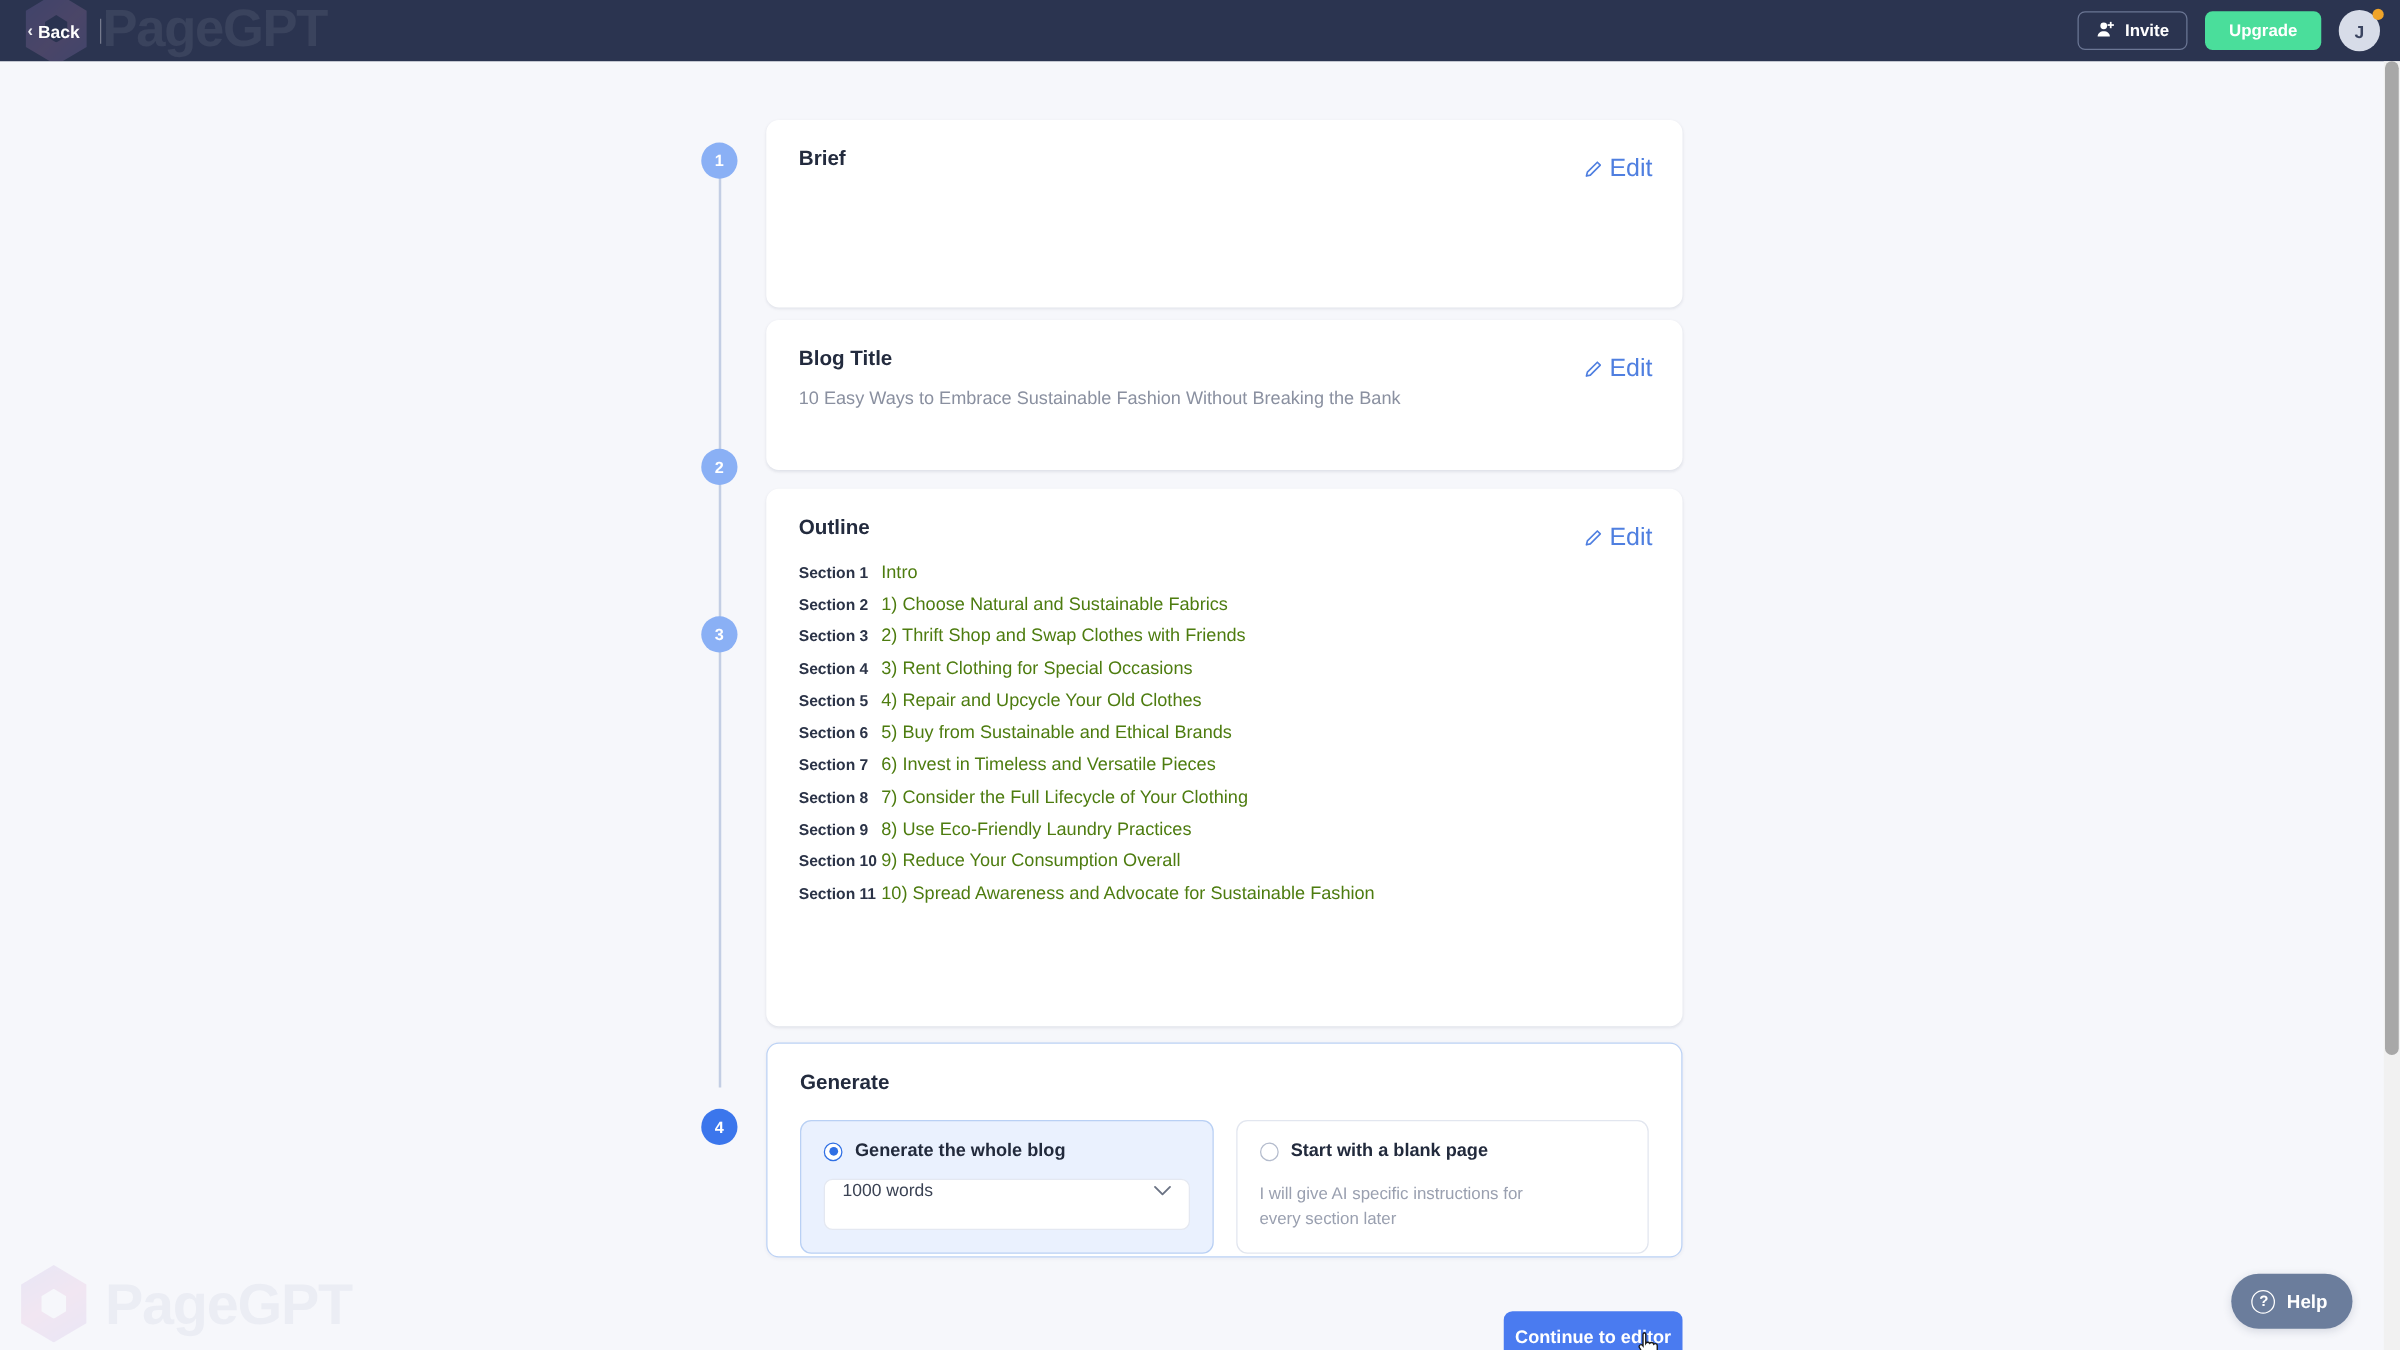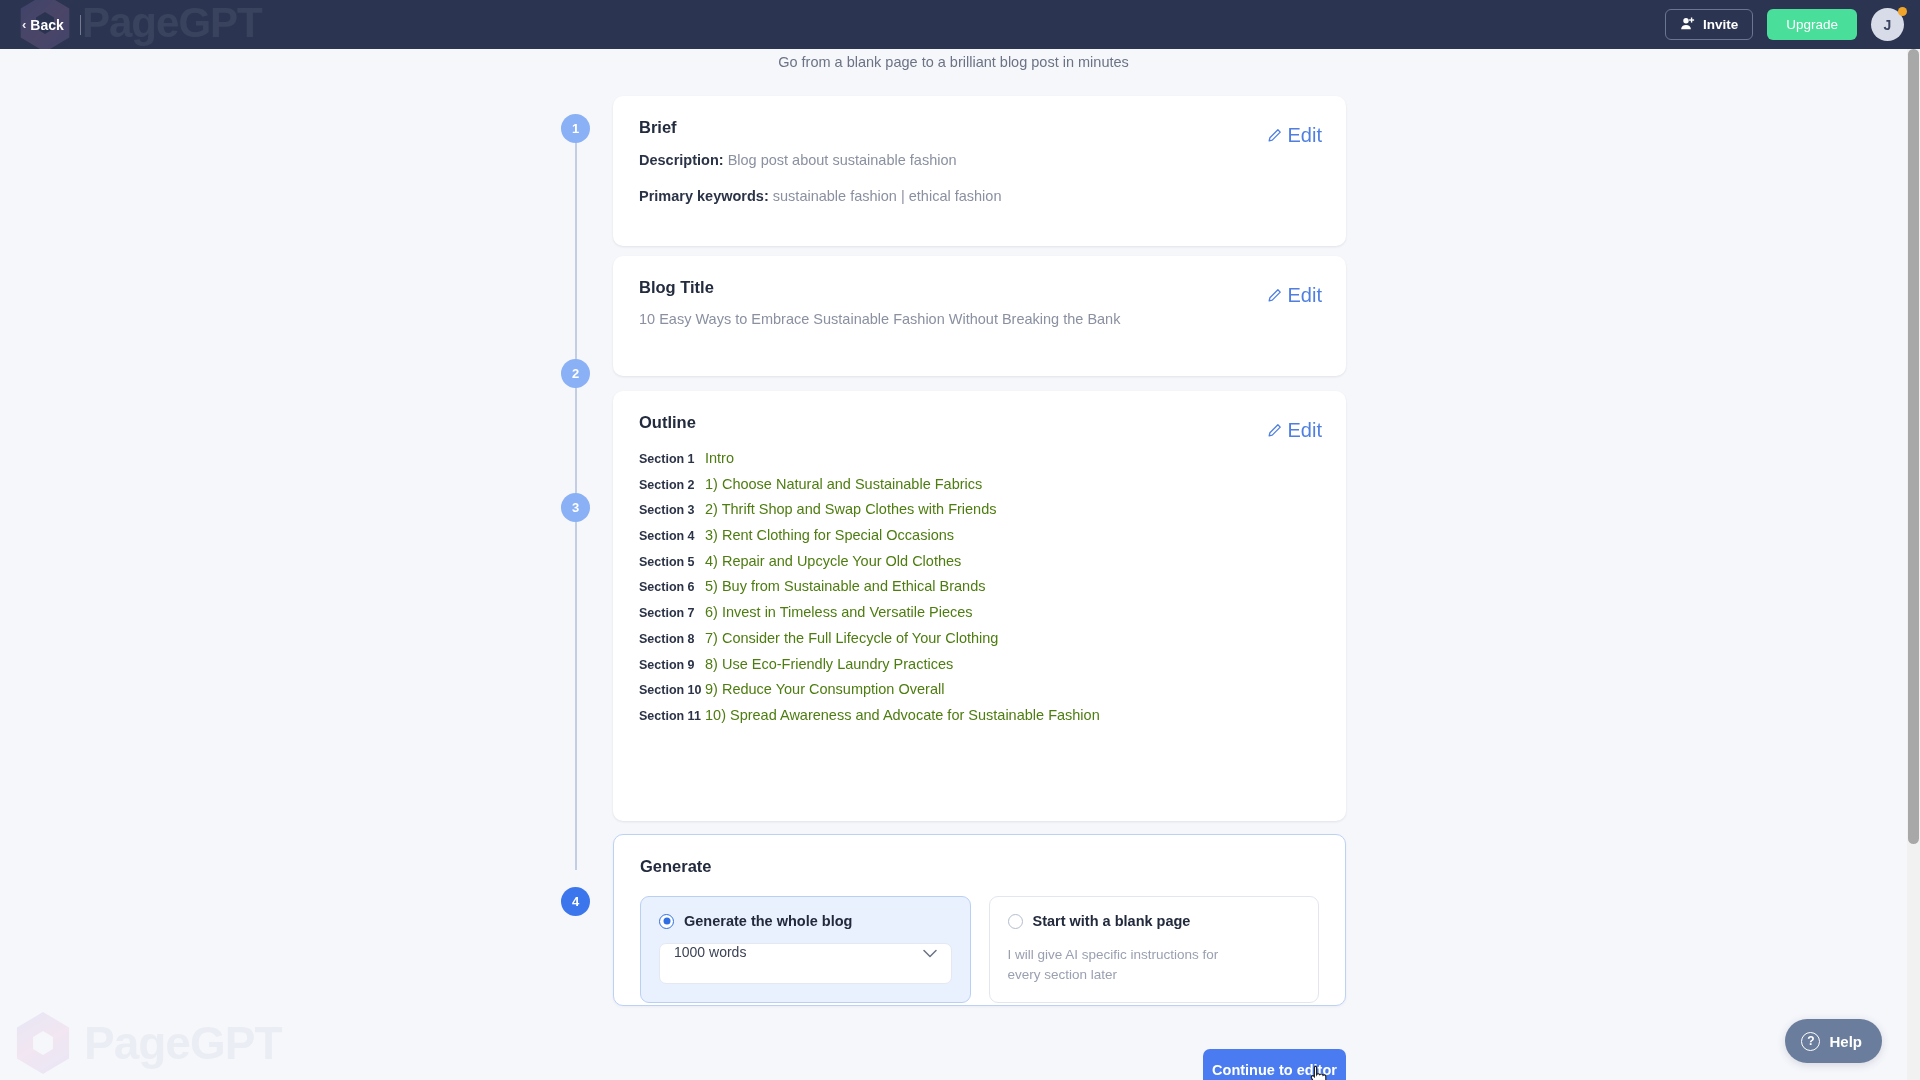--- a/index.html
+++ b/index.html
@@ -67,21 +67,21 @@
     height: 31px; padding: 0 14px;
     border: 1px solid #6b7694; border-radius: 6px;
     background: transparent; color: #fff;
     font-size: 13.5px; font-weight: 600; cursor: pointer;
     font-family: inherit;
   }
   #upgrade-btn {
     height: 31px; padding: 0 19px;
     border: none; border-radius: 6px;
     background: #4ade9b; color: #ffffff;
-    font-size: 13.5px; font-weight: 400; cursor: pointer;
+    font-size: 13.5px; font-weight: 700; cursor: pointer;
     font-family: inherit;
   }
   #avatar-wrap { position: relative; width: 33px; height: 33px; cursor: pointer; }
   #avatar {
     width: 33px; height: 33px; border-radius: 50%;
     background: #d7dce8; color: #3a4460;
     display: flex; align-items: center; justify-content: center;
     font-size: 14px; font-weight: 600;
   }
   #avatar-badge {
@@ -342,21 +342,20 @@
   <div id="bg-watermark">
     <div class="bw-hex"></div>
     <div class="bw-text">PageGPT</div>
   </div>
 
   <div id="corner-watermark">
     <div class="cw-hex"></div>
     <div class="cw-text">PageGPT</div>
   </div>
 
-  <div id="subtitle">Go from a blank page to a brilliant blog post in minutes</div>
 
   <div id="stepper">
     <div id="rail"></div>
     <div class="step-dot" style="top:0px;">1</div>
     <div class="step-dot" style="top:245px;">2</div>
     <div class="step-dot" style="top:379px;">3</div>
     <div class="step-dot active" style="top:773px;">4</div>
   </div>
 
   <div class="card" style="top:47px; height:150px;">
@@ -364,30 +363,20 @@
       <div class="card-title">Brief</div>
       <div class="edit-link">
         <span>
           <svg width="15" height="15" viewBox="0 0 16 16" fill="none" stroke="#4f7fe0" stroke-width="1.4" stroke-linecap="round" stroke-linejoin="round">
             <path d="M11.6 1.9l2.5 2.5-8.5 8.5-3.3.8.8-3.3z"></path>
           </svg>
         </span>
         <span>Edit</span>
       </div>
     </div>
-    <div class="card-body">
-      <div class="kv">
-        <span class="k">Description:</span>
-        <span class="v">Blog post about sustainable fashion</span>
-      </div>
-      <div class="kv">
-        <span class="k">Primary keywords:</span>
-        <span class="v">sustainable fashion | ethical fashion</span>
-      </div>
-    </div>
   </div>
 
   <div class="card" style="top:207px; height:120px;">
     <div class="card-head">
       <div class="card-title">Blog Title</div>
       <div class="edit-link">
         <span>
           <svg width="15" height="15" viewBox="0 0 16 16" fill="none" stroke="#4f7fe0" stroke-width="1.4" stroke-linecap="round" stroke-linejoin="round">
             <path d="M11.6 1.9l2.5 2.5-8.5 8.5-3.3.8.8-3.3z"></path>
           </svg>

